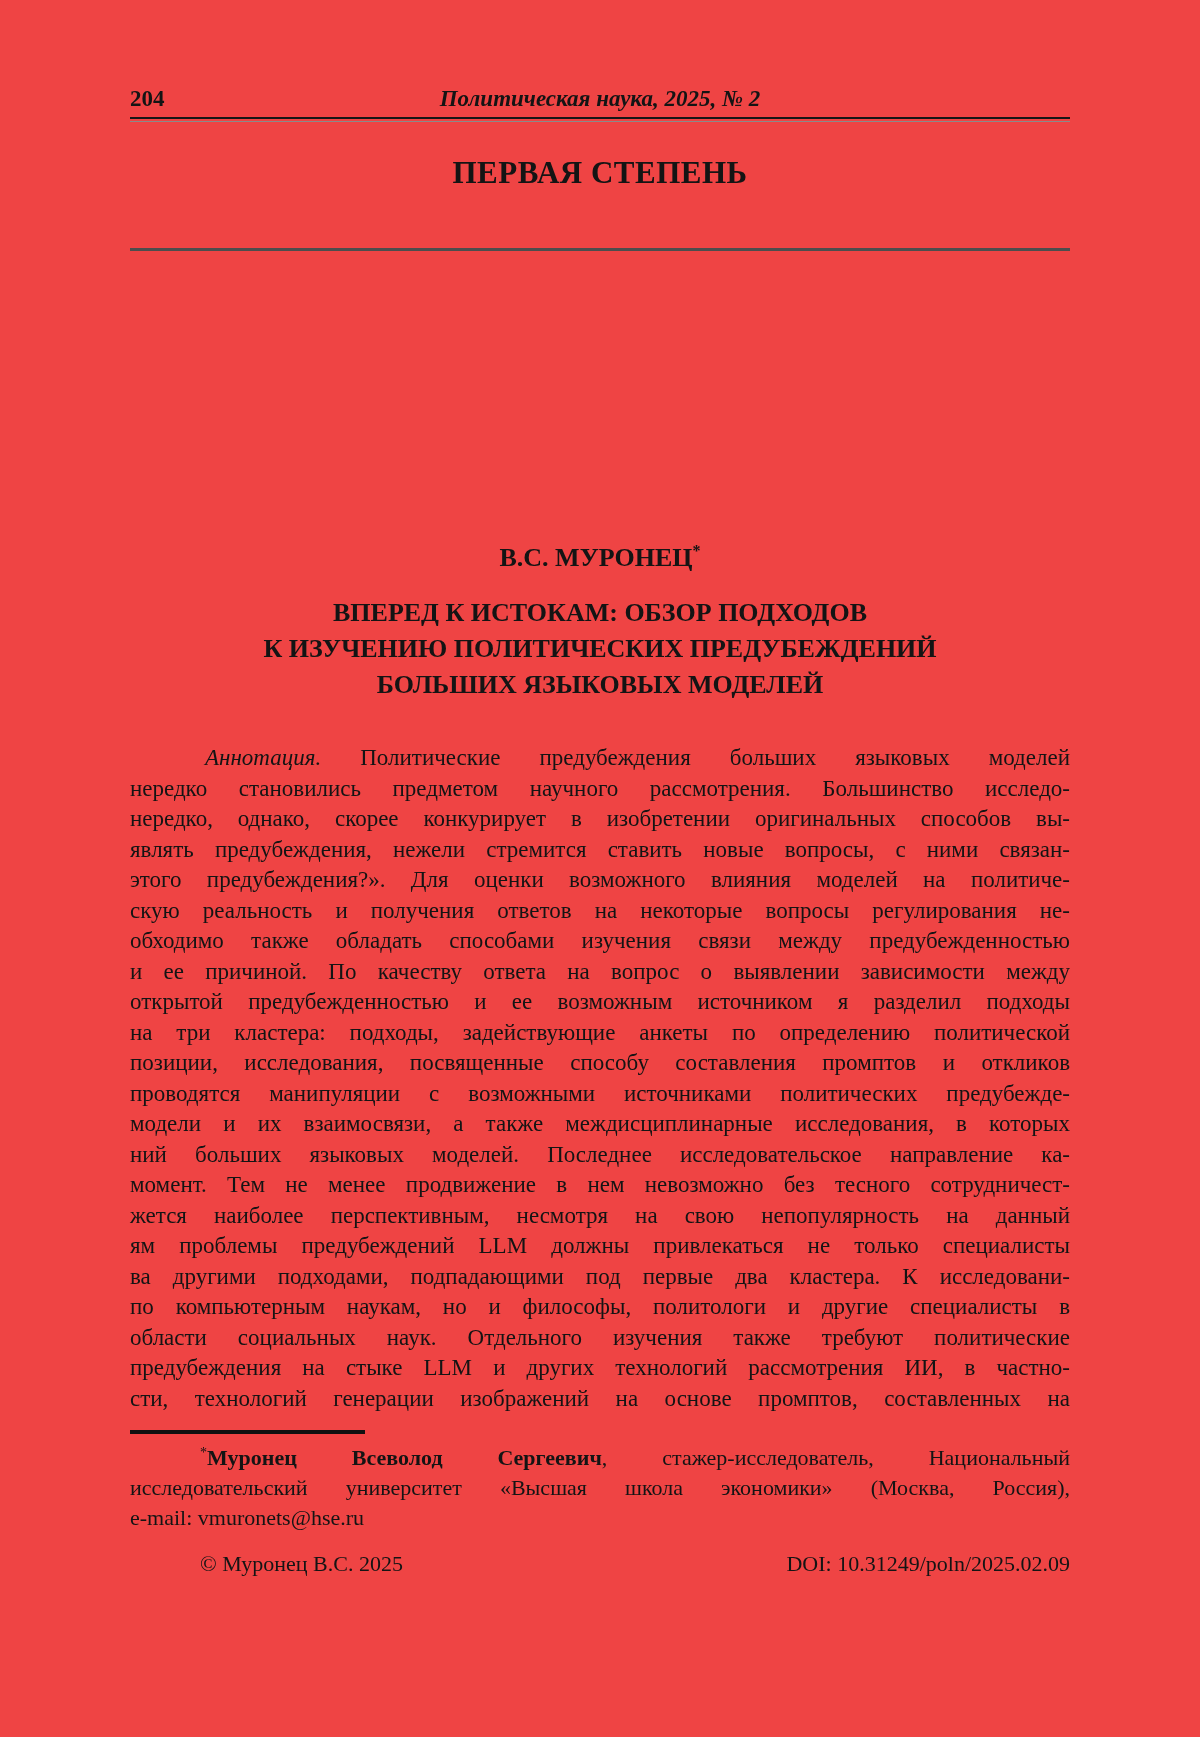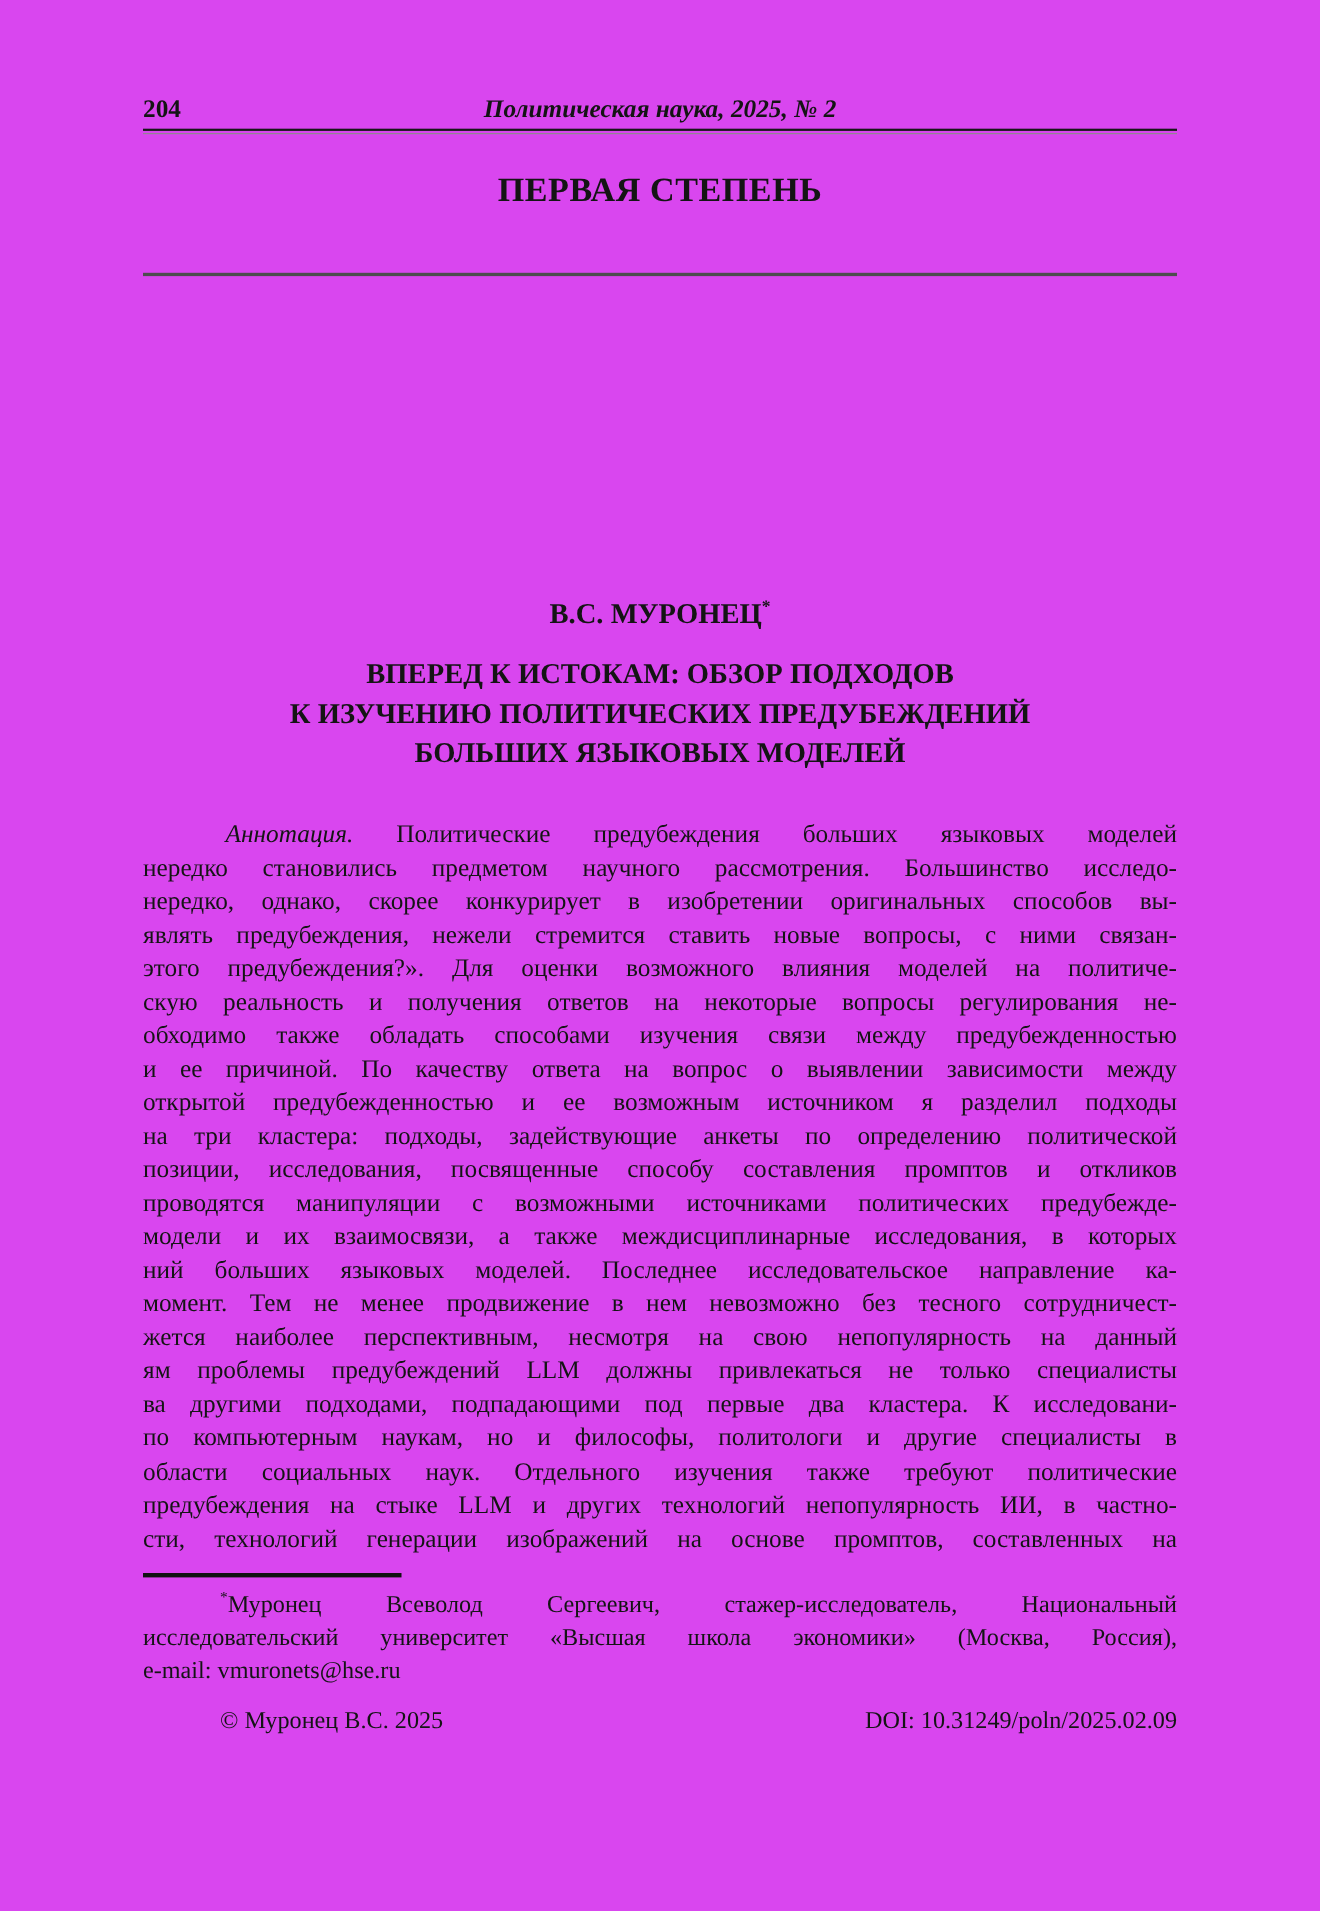--- a/index.html
+++ b/index.html
@@ -1,18 +1,18 @@
 <!DOCTYPE html>
 <html lang="ru"><head>
 <meta charset="utf-8">
 <style>
   html,body{margin:0;padding:0;background:#e8e8e8;}
   .page{
     width:1200px;height:1737px;box-sizing:border-box;
-    margin:0 auto;background:#d946ef;color:#141414;
+    margin:0 auto;background:#ef4444;color:#141414;
     font-family:"Liberation Serif","DejaVu Serif",serif;
     padding:86px 130px 0 130px;overflow:hidden;position:relative;
   }
   
   .running-header{
     display:grid;grid-template-columns:1fr auto 1fr;
     align-items:baseline;font-size:23px;line-height:26px;
   }
   .page-number{font-weight:bold;justify-self:start;}
   .journal-title{font-style:italic;font-weight:600;justify-self:center;}
@@ -40,21 +40,21 @@
   
   .abstract{margin-top:40px;font-size:23px;line-height:30.5px;}
   .jline{text-align:justify;text-align-last:justify;}
   .abstract .first-line{text-indent:75px;}
   .abstract em{font-style:italic;}
   
   .footnote-rule{margin-top:16px;width:235px;height:4px;background:#111;}
   .footnote{margin-top:9px;font-size:22px;line-height:30px;}
   .footnote .first-line{text-indent:70px;}
   .footnote sup{font-size:14px;vertical-align:super;line-height:0;}
-  .footnote b{font-weight:normal;}
+  .footnote b{font-weight:bold;}
   .fn-bottom{
     margin-top:16px;display:flex;justify-content:space-between;
     align-items:baseline;font-size:22px;line-height:30px;
   }
   .fn-bottom .copyright{margin-left:70px;}
 </style>
 </head>
 <body>
 
 <div class="page">
@@ -91,21 +91,21 @@
         <div class="jline">позиции, исследования, посвященные способу составления промптов и откликов</div>
         <div class="jline">проводятся манипуляции с возможными источниками политических предубежде-</div>
         <div class="jline">модели и их взаимосвязи, а также междисциплинарные исследования, в которых</div>
         <div class="jline">ний больших языковых моделей. Последнее исследовательское направление ка-</div>
         <div class="jline">момент. Тем не менее продвижение в нем невозможно без тесного сотрудничест-</div>
         <div class="jline">жется наиболее перспективным, несмотря на свою непопулярность на данный</div>
         <div class="jline">ям проблемы предубеждений LLM должны привлекаться не только специалисты</div>
         <div class="jline">ва другими подходами, подпадающими под первые два кластера. К исследовани-</div>
         <div class="jline">по компьютерным наукам, но и философы, политологи и другие специалисты в</div>
         <div class="jline">области социальных наук. Отдельного изучения также требуют политические</div>
-        <div class="jline">предубеждения на стыке LLM и других технологий непопулярность ИИ, в частно-</div>
+        <div class="jline">предубеждения на стыке LLM и других технологий рассмотрения ИИ, в частно-</div>
         <div class="jline">сти, технологий генерации изображений на основе промптов, составленных на</div>
       </div>
   </div>
 
   <footer>
     <div class="footnote-rule"></div>
     <div class="footnote">
       <div class="jline first-line"><sup>*</sup><b>Муронец Всеволод Сергеевич</b><span>, стажер-исследователь, Национальный</span></div>
       <div class="jline">исследовательский университет «Высшая школа экономики» (Москва, Россия),</div>
       <div>e-mail: vmuronets@hse.ru</div>

